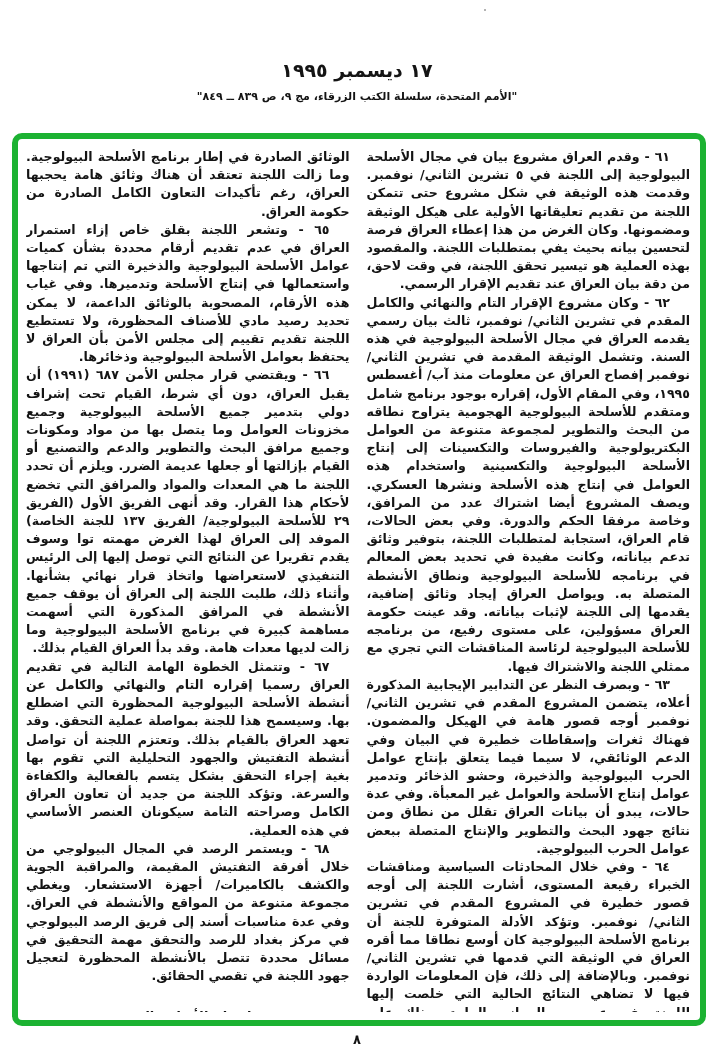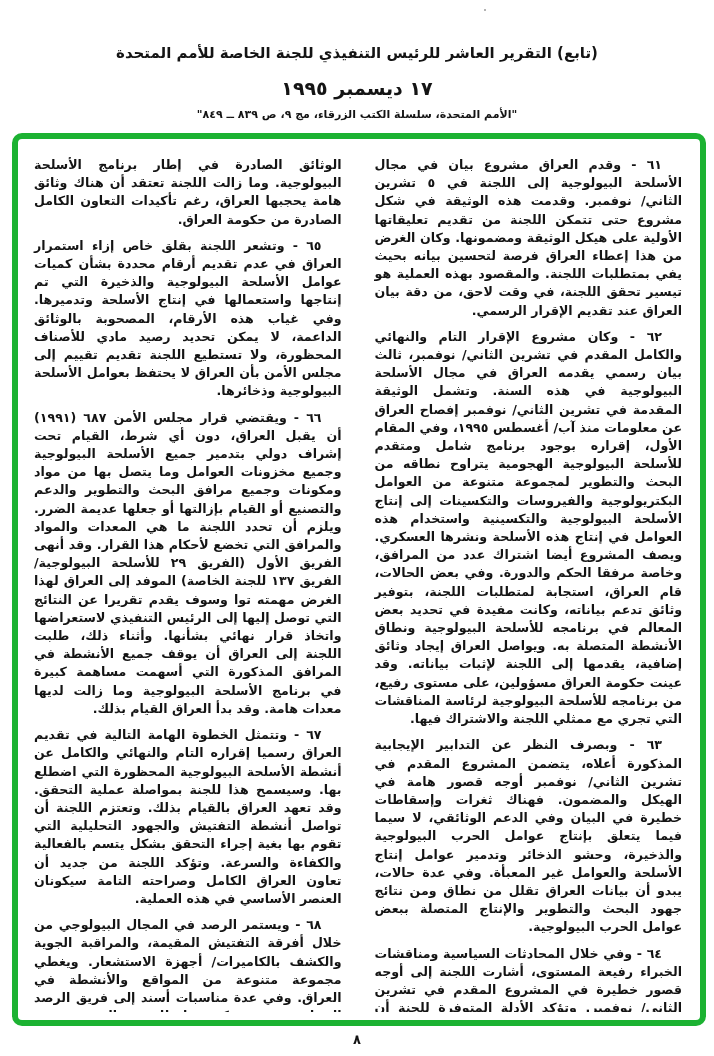--- a/index.html
+++ b/index.html
@@ -54,21 +54,21 @@
   }
   .col {
     flex: 1;
     direction: rtl;
     text-align: justify;
     font-size: 12.6px;
     line-height: 18.2px;
     font-weight: bold;
     overflow: hidden;
   }
-  .para { margin: 8px; }
+  .para { margin: 0; }
   .para.indent { text-indent: 20px; }
   .para.heading {
     text-align: center;
     text-indent: 0;
     margin: 23px 0 19px 0;
     font-size: 13px;
   }
   .page-number {
     position: absolute;
     top: 1032px; left: 0; right: 0;
@@ -76,21 +76,20 @@
     font-size: 13px;
     font-weight: bold;
   }
 </style>
 </head>
 <body style="color: rgb(20, 20, 20);">
 
 <div class="scan-dot"></div>
 
 <header class="doc-header">
-  <h1 class="doc-title">(تابع) التقرير العاشر للرئيس التنفيذي للجنة الخاصة للأمم المتحدة</h1>
   <div class="doc-date">١٧ ديسمبر ١٩٩٥</div>
   <div class="doc-source">"الأمم المتحدة، سلسلة الكتب الزرقاء، مج ٩، ص ٨٣٩ ــ ٨٤٩"</div>
 </header>
 
 <div class="text-frame">
   <div class="columns">
     <div class="col">
         <p class="para indent">٦١ - وقدم العراق مشروع بيان في مجال الأسلحة البيولوجية إلى اللجنة في ٥ تشرين الثاني/ نوفمبر. وقدمت هذه الوثيقة في شكل مشروع حتى تتمكن اللجنة من تقديم تعليقاتها الأولية على هيكل الوثيقة ومضمونها. وكان الغرض من هذا إعطاء العراق فرصة لتحسين بيانه بحيث يفي بمتطلبات اللجنة. والمقصود بهذه العملية هو تيسير تحقق اللجنة، في وقت لاحق، من دقة بيان العراق عند تقديم الإقرار الرسمي.</p>
         <p class="para indent">٦٢ - وكان مشروع الإقرار التام والنهائي والكامل المقدم في تشرين الثاني/ نوفمبر، ثالث بيان رسمي يقدمه العراق في مجال الأسلحة البيولوجية في هذه السنة. وتشمل الوثيقة المقدمة في تشرين الثاني/ نوفمبر إفصاح العراق عن معلومات منذ آب/ أغسطس ١٩٩٥، وفي المقام الأول، إقراره بوجود برنامج شامل ومتقدم للأسلحة البيولوجية الهجومية يتراوح نطاقه من البحث والتطوير لمجموعة متنوعة من العوامل البكتريولوجية والفيروسات والتكسينات إلى إنتاج الأسلحة البيولوجية والتكسينية واستخدام هذه العوامل في إنتاج هذه الأسلحة ونشرها العسكري. ويصف المشروع أيضا اشتراك عدد من المرافق، وخاصة مرفقا الحكم والدورة. وفي بعض الحالات، قام العراق، استجابة لمتطلبات اللجنة، بتوفير وثائق تدعم بياناته، وكانت مفيدة في تحديد بعض المعالم في برنامجه للأسلحة البيولوجية ونطاق الأنشطة المتصلة به. ويواصل العراق إيجاد وثائق إضافية، يقدمها إلى اللجنة لإثبات بياناته. وقد عينت حكومة العراق مسؤولين، على مستوى رفيع، من برنامجه للأسلحة البيولوجية لرئاسة المناقشات التي تجري مع ممثلي اللجنة والاشتراك فيها.</p>
         <p class="para indent">٦٣ - وبصرف النظر عن التدابير الإيجابية المذكورة أعلاه، يتضمن المشروع المقدم في تشرين الثاني/ نوفمبر أوجه قصور هامة في الهيكل والمضمون. فهناك ثغرات وإسقاطات خطيرة في البيان وفي الدعم الوثائقي، لا سيما فيما يتعلق بإنتاج عوامل الحرب البيولوجية والذخيرة، وحشو الذخائر وتدمير عوامل إنتاج الأسلحة والعوامل غير المعبأة. وفي عدة حالات، يبدو أن بيانات العراق تقلل من نطاق ومن نتائج جهود البحث والتطوير والإنتاج المتصلة ببعض عوامل الحرب البيولوجية.</p>

